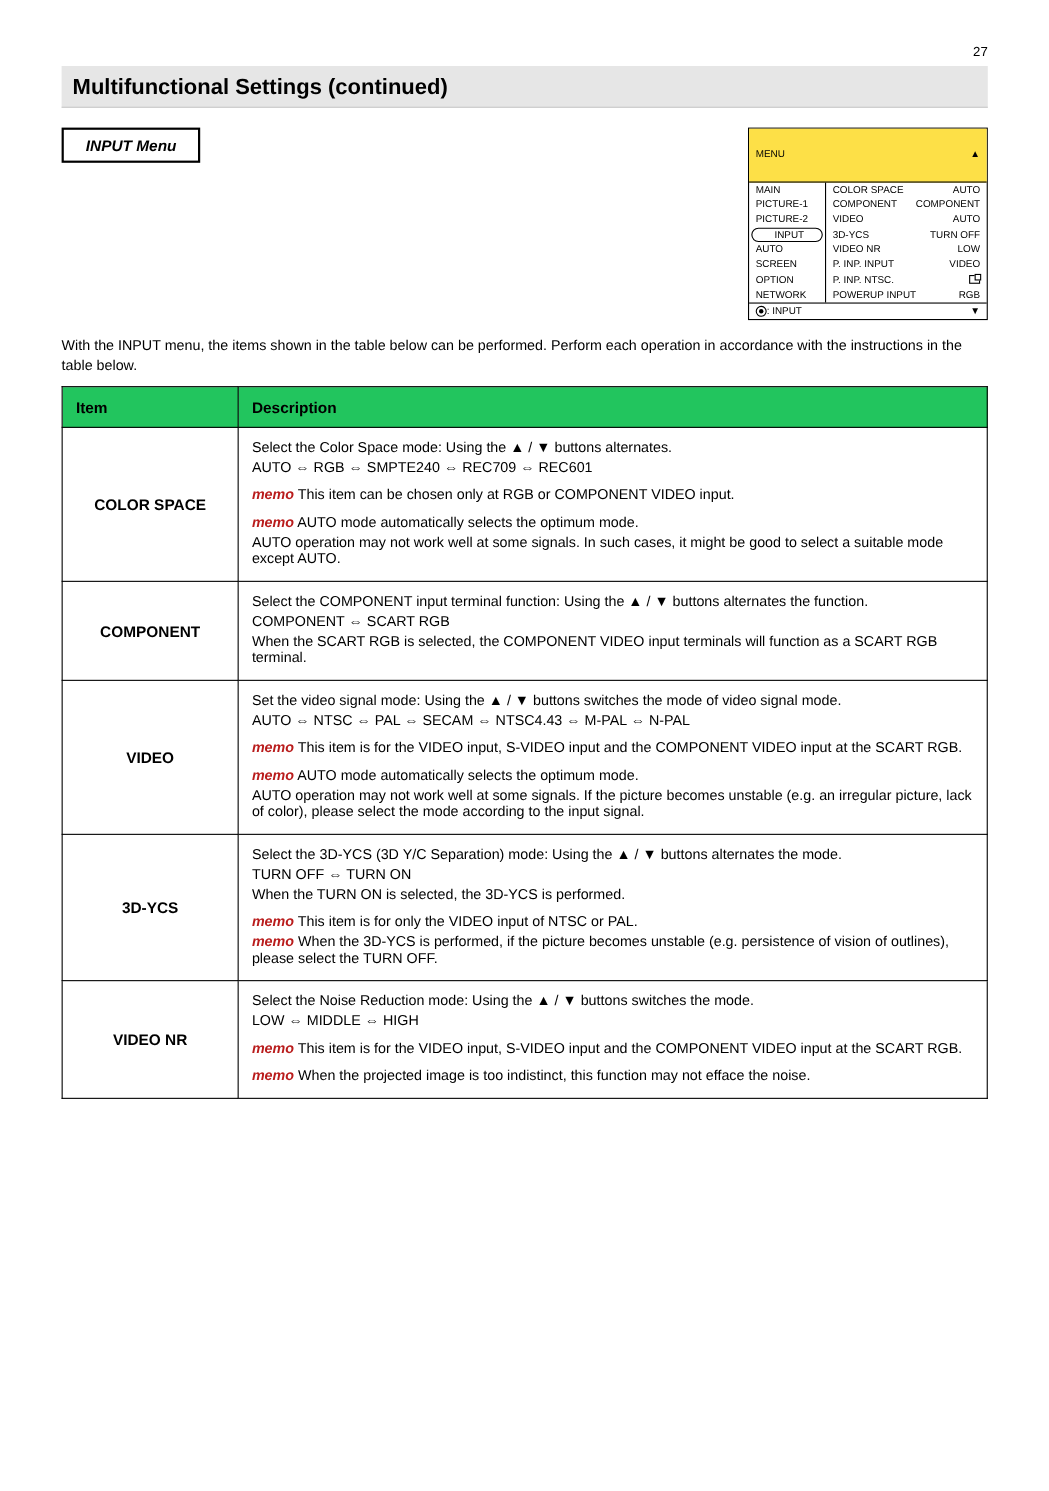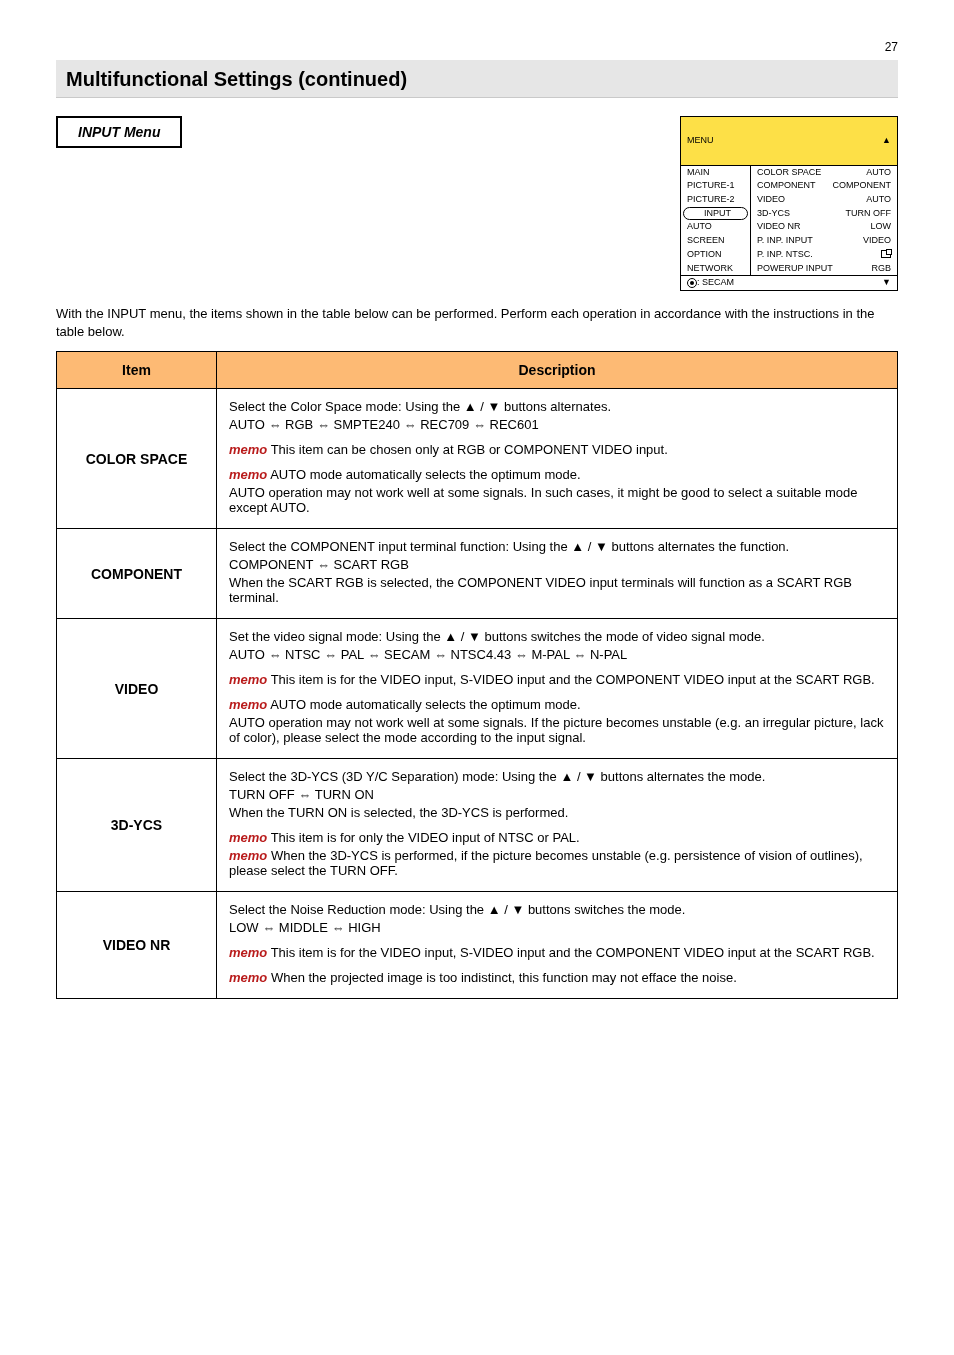--- a/index.html
+++ b/index.html
@@ -80,23 +80,23 @@
     width: 100%;
     border-collapse: collapse;
     margin-top: 6px;
   }
   table.main th, table.main td {
     border: 1.5px solid #000;
     padding: 10px 12px;
     vertical-align: top;
   }
   table.main th {
-    text-align: center;
-    font-weight: bold;
-    background: #fdba74;
+    text-align: left;
+    font-weight: bold;
+    background: #22c55e;
     font-size: 14px;
   }
   table.main td:first-child {
     width: 160px;
     text-align: center;
     font-weight: bold;
     vertical-align: middle;
     font-size: 14px;
   }
   .desc-line { margin-bottom: 3px; }
@@ -191,21 +191,21 @@
               <span>P. INP.  NTSC.</span>
               <span><span class="icon-sq"></span></span>
             </div>
           <div class="osd-right-row">
               <span>POWERUP INPUT</span>
               <span>RGB</span>
             </div>
         </div>
       </div>
       <div class="osd-footer">
-        <span><span class="small-joy"></span><span>: SECAM</span></span>
+        <span><span class="small-joy"></span><span>: INPUT</span></span>
         <span>▼</span>
       </div>
     </div>
   </div>
 
   <p class="intro">With the INPUT menu, the items shown in the table below can be performed. Perform each operation in accordance with the instructions in the table below.</p>
 
   <table class="main">
     <tbody>
         <tr>

